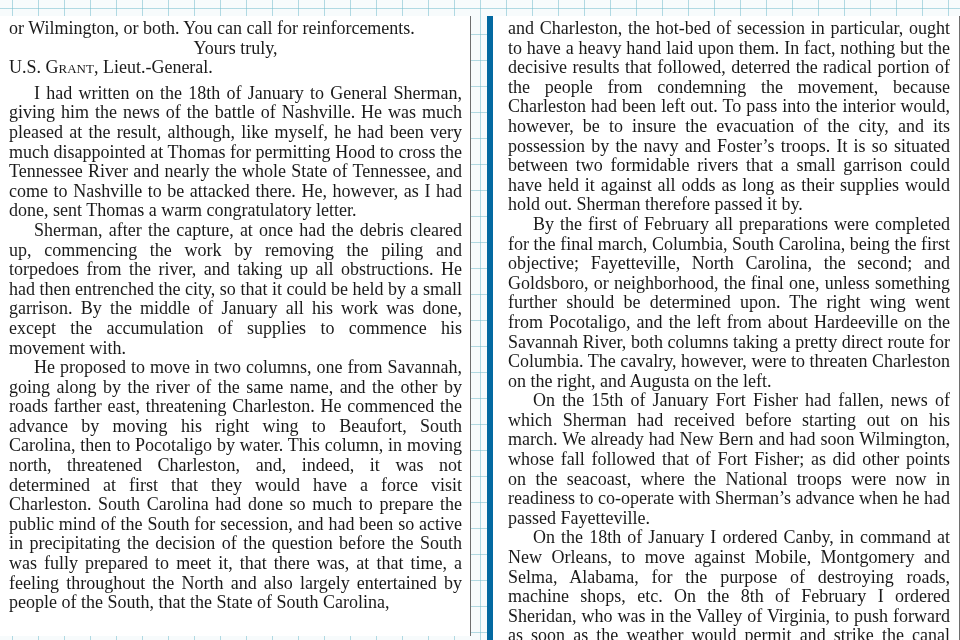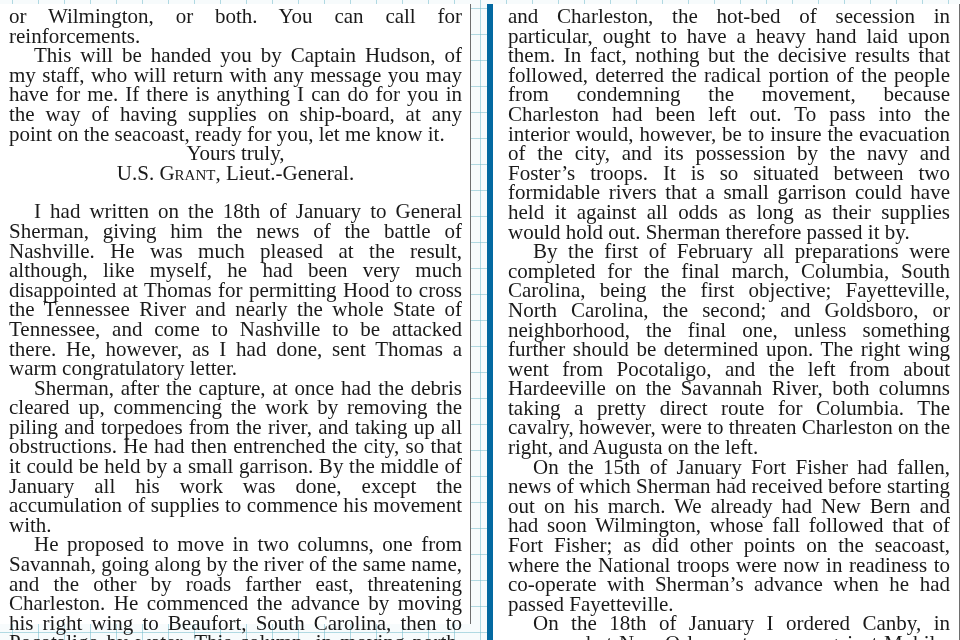--- a/index.html
+++ b/index.html
@@ -15,24 +15,24 @@
     background-image:
       linear-gradient(to right, rgba(120,190,205,0.55) 1px, transparent 1px),
       linear-gradient(to bottom, rgba(120,190,205,0.55) 1px, transparent 1px);
     background-size: 26px 26px;
     background-position: 12px 8px;
     font-family: "Liberation Serif", "DejaVu Serif", serif;
     color: #1a1a1a;
   }
   .column {
     position: absolute;
-    top: 4px;
+    top: 16px;
     background: #ffffff;
     box-sizing: border-box;
-    font-size: 21px;
+    font-size: 18px;
     line-height: 19.6px;
     text-align: justify;
     hyphens: manual;
   }
   .col-left {
     left: 0;
     width: 471px;
     height: 620px;
     padding: 3px 8px 0 9px;
     border-right: 1.5px solid #6e6e6e;
@@ -50,34 +50,33 @@
     text-indent: 25px;
   }
   p.noindent {
     text-indent: 0;
   }
   p.closing {
     text-align: center;
     text-indent: 0;
   }
   p.signature {
-    text-align: center;
+    text-align: left;
     text-indent: 0;
-    margin-bottom: 19px;
+    margin-bottom: 6px;
   }
   .smallcaps {
     font-variant: small-caps;
   }
 </style>
 </head>
 <body>
 
 <div class="column col-left">
   <p class="noindent">or Wilmington, or both. You can call for reinforcements.</p>
-  <p>This will be handed you by Captain Hudson, of my staff, who will return with any message you may have for me. If there is anything I can do for you in the way of having supplies on ship-board, at any point on the seacoast, ready for you, let me know it.</p>
   <p class="closing">Yours truly,</p>
   <p class="signature"><span class="smallcaps">U.S. Grant</span><span>, Lieut.-General.</span></p>
   <p>I had written on the 18th of January to General Sherman, giving him the news of the battle of Nashville. He was much pleased at the result, although, like myself, he had been very much disappointed at Thomas for permitting Hood to cross the Tennessee River and nearly the whole State of Tennessee, and come to Nashville to be attacked there. He, however, as I had done, sent Thomas a warm congratulatory letter.</p>
   <p>Sherman, after the capture, at once had the debris cleared up, com­mencing the work by removing the piling and torpedoes from the river, and taking up all obstructions. He had then entrenched the city, so that it could be held by a small garrison. By the middle of January all his work was done, except the accumulation of supplies to commence his movement with.</p>
   <p>He proposed to move in two columns, one from Savannah, going along by the river of the same name, and the other by roads farther east, threatening Charleston. He commenced the advance by moving his right wing to Beaufort, South Carolina, then to Pocotaligo by water. This column, in moving north, threatened Charleston, and, indeed, it was not determined at first that they would have a force visit Charleston. South Carolina had done so much to prepare the public mind of the South for secession, and had been so active in precipitating the decision of the question before the South was fully prepared to meet it, that there was, at that time, a feeling throughout the North and also largely entertained by people of the South, that the State of South Carolina,</p>
 </div>
 
 <div class="column col-right">
   <p class="noindent">and Charleston, the hot-bed of secession in particular, ought to have a heavy hand laid upon them. In fact, nothing but the decisive results that followed, deterred the radical portion of the people from condemn­ing the movement, because Charleston had been left out. To pass into the interior would, however, be to insure the evacuation of the city, and its possession by the navy and Foster’s troops. It is so situated between two formidable rivers that a small garrison could have held it against all odds as long as their supplies would hold out. Sherman therefore passed it by.</p>
   <p>By the first of February all preparations were completed for the final march, Columbia, South Carolina, being the first objective; Fayetteville, North Carolina, the second; and Goldsboro, or neighborhood, the final one, unless something further should be determined upon. The right wing went from Pocotaligo, and the left from about Hardeeville on the Savannah River, both columns taking a pretty direct route for Colum­bia. The cavalry, however, were to threaten Charleston on the right, and Augusta on the left.</p>

